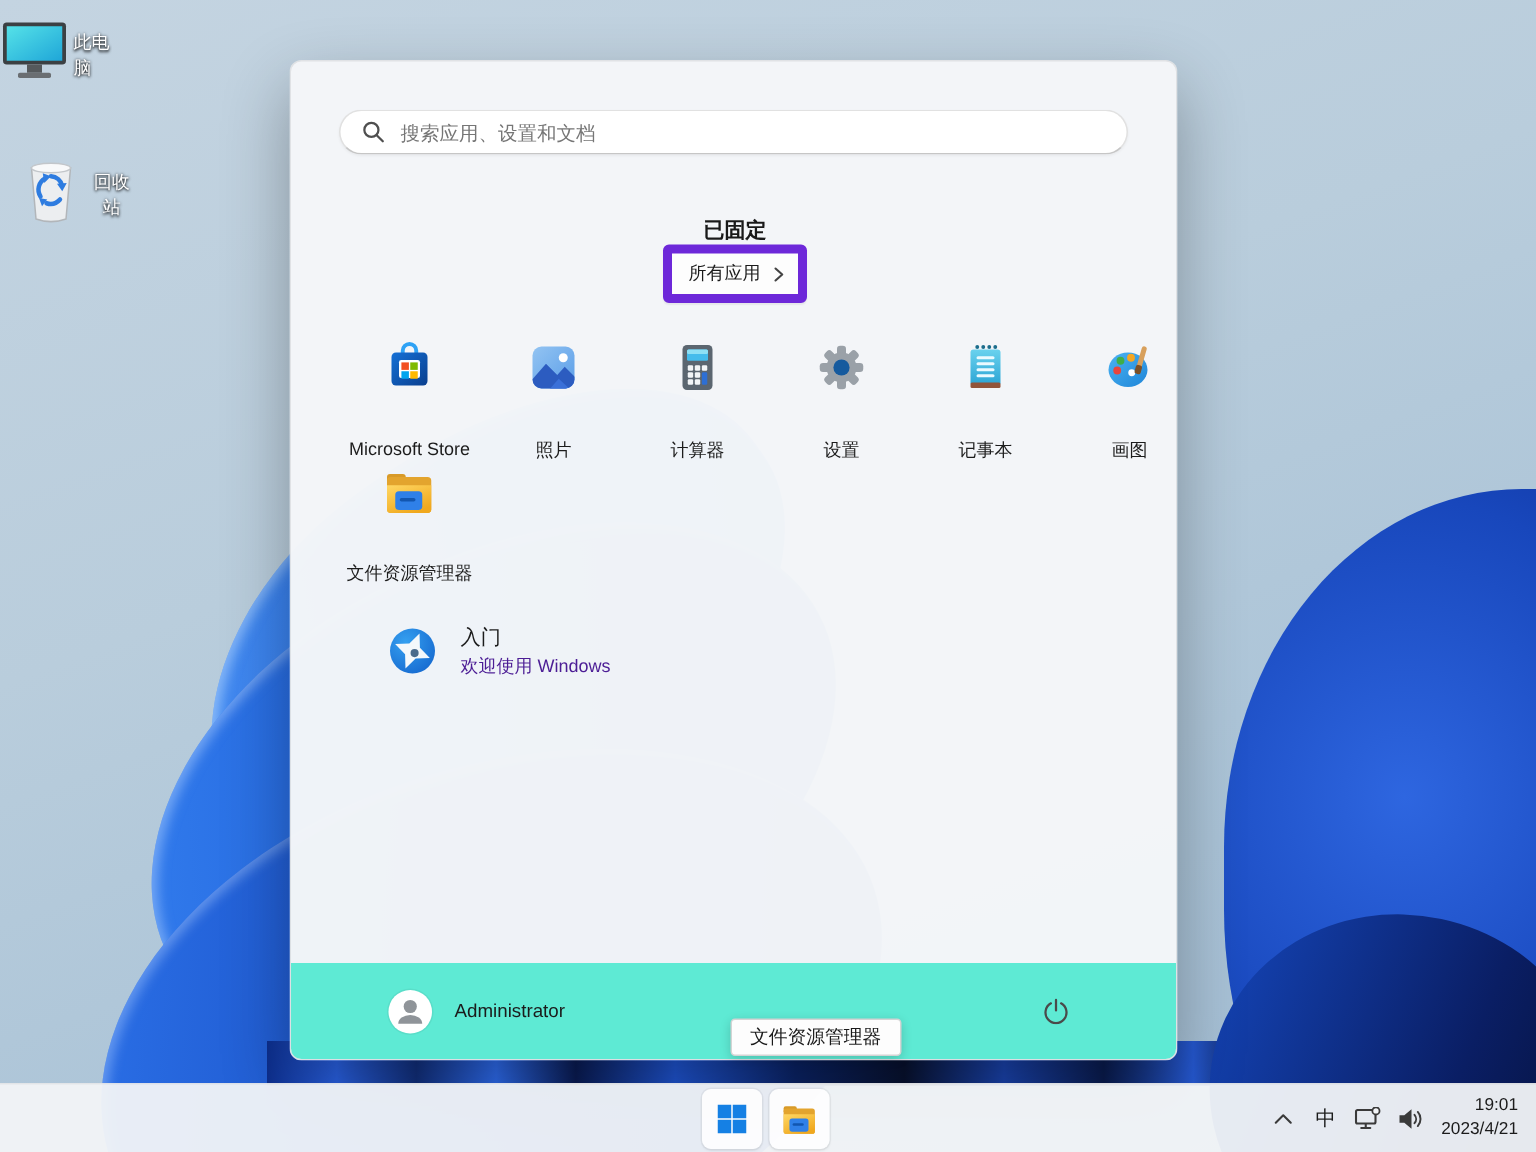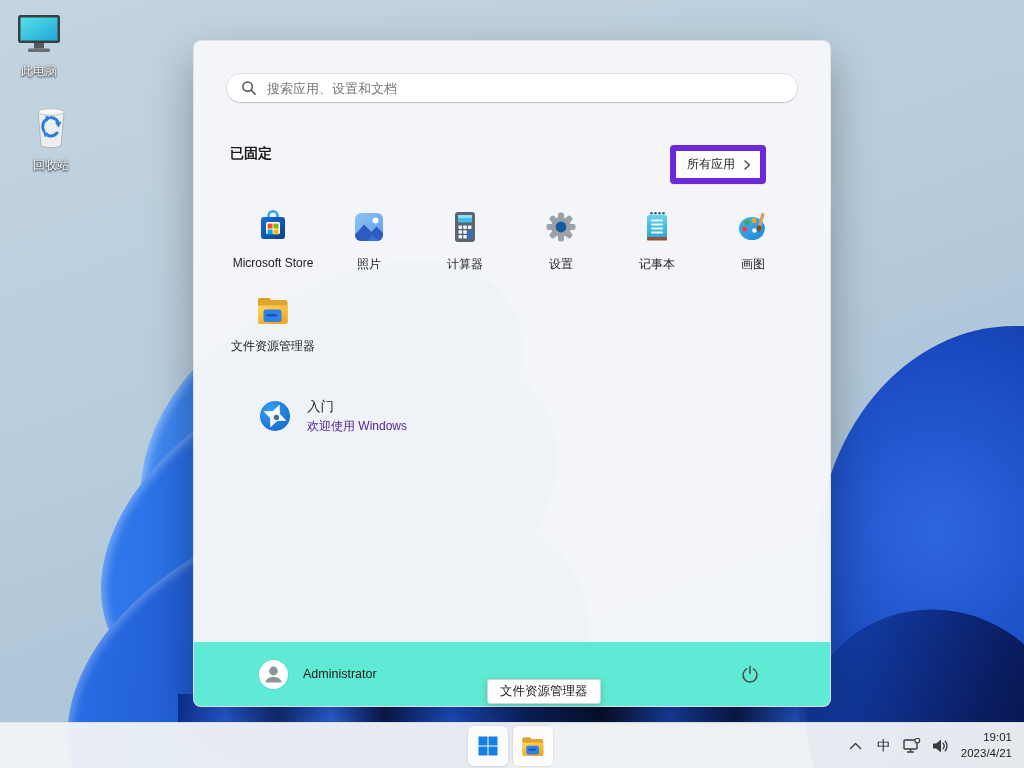--- a/index.html
+++ b/index.html
@@ -28,47 +28,47 @@
     background:linear-gradient(90deg,#0d2f8e 0%,#2a63e8 7%,#12307e 15%,#2e6cf0 23%,#0a1c55 31%,
       #1f55d4 41%,#0b2468 53%,#081230 64%,#1a44b0 74%,#0a1c50 84%,#2558d0 93%,#040b22 100%); }
   .petal-r1 { left:816px; top:326px; width:430px; height:540px;
     border-radius:48% 52% 50% 50% / 46% 54% 50% 50%;
     background:radial-gradient(ellipse at 28% 38%,#2e66e0 0%,#1847bc 42%,#0b2c90 72%,#071f6e 100%); }
   .petal-r2 { left:806px; top:610px; width:260px; height:240px; transform:rotate(12deg);
     border-radius:50%;
     background:linear-gradient(100deg,#1443b4 0%,#0a1e64 60%,#050f36 100%); }
 
   
-  .desk-icon { position:absolute; width:78px; display:flex; flex-direction:column; align-items:center; gap:3px; z-index:2; cursor:default; }
+  .desk-icon { position:absolute; width:78px; display:flex; flex-direction:row; align-items:center; gap:3px; z-index:2; cursor:default; }
   .desk-icon .dlabel { font-size:12px; color:#fff; text-shadow:0 1px 2px rgba(0,0,0,.9),0 0 2px rgba(0,0,0,.55); }
   #icon-thispc { left:0; top:12px; }
   #icon-recycle { left:12px; top:104px;text-align:center; }
 
   
-  .start-menu { position:absolute; left:193px; top:40px; width:638px; height:667px; z-index:10;
+  .start-menu { position:absolute; left:193px; top:40px; width:592px; height:667px; z-index:10;
     background:rgba(244,246,248,.98); border:1px solid rgba(0,0,0,.08); border-radius:8px;
     box-shadow:0 18px 45px rgba(0,0,0,.30); overflow:hidden; }
 
   .search-row { padding:32px 32px 0; }
   .search-box { height:30px; background:#fff; border:1px solid #e1e1e1; border-bottom:1px solid #c6c6c6;
     border-radius:16px; display:flex; align-items:center; gap:10px; padding:0 14px;
     box-shadow:0 1px 2px rgba(0,0,0,.05); }
   .search-box input { flex:1; border:none; outline:none; background:transparent; font-size:13px;
     color:#1a1a1a; font-family:inherit; }
   .search-box input::placeholder { color:#767676; opacity:1; }
 
-  .pin-head { margin:42px 64px 0 36px; display:flex; align-items:flex-start; justify-content:space-between; }
+  .pin-head { margin:42px 64px 0 66px; display:flex; align-items:center; justify-content:space-between;flex-direction:column; }
   .sec-title { font-size:14px; font-weight:700; color:#191919; }
   .all-apps-btn { display:flex; align-items:center; gap:9px; background:#fdfdfd; border:6px solid #6d28d9;
     border-radius:4px; padding:5px 9px 5px 11px; font-size:12px; color:#1a1a1a; cursor:pointer;
     box-shadow:0 1px 1px rgba(0,0,0,.06); }
 
   .app-grid { margin:18px 31px 0; display:grid; grid-template-columns:repeat(6,96px); }
   .app-cell { width:96px; height:84px; display:flex; flex-direction:column; align-items:center;
-    padding-top:7px; border-radius:4px; cursor:pointer; }
+    padding-top:7px; border-radius:4px; cursor:pointer;gap:17px; }
   .app-cell .alabel { margin-top:7px; font-size:12px; color:#1c1c1c; white-space:nowrap; }
 
   .rec-head { margin:112px 62px 0; }
   .rec-item { margin:20px 54px 0; width:300px; padding:7px 8px; display:flex; align-items:flex-end; gap:13px;
     border-radius:4px; cursor:pointer; }
   .rec-title { font-size:13.5px; color:#1b1b1b; }
   .rec-sub { font-size:12px; color:#4c1d95; margin-top:2px; }
 
   .user-bar { position:absolute; left:0; right:0; bottom:0; height:64px; background:#5eead4;
     display:flex; align-items:center; padding:0 63px 0 65px; }

